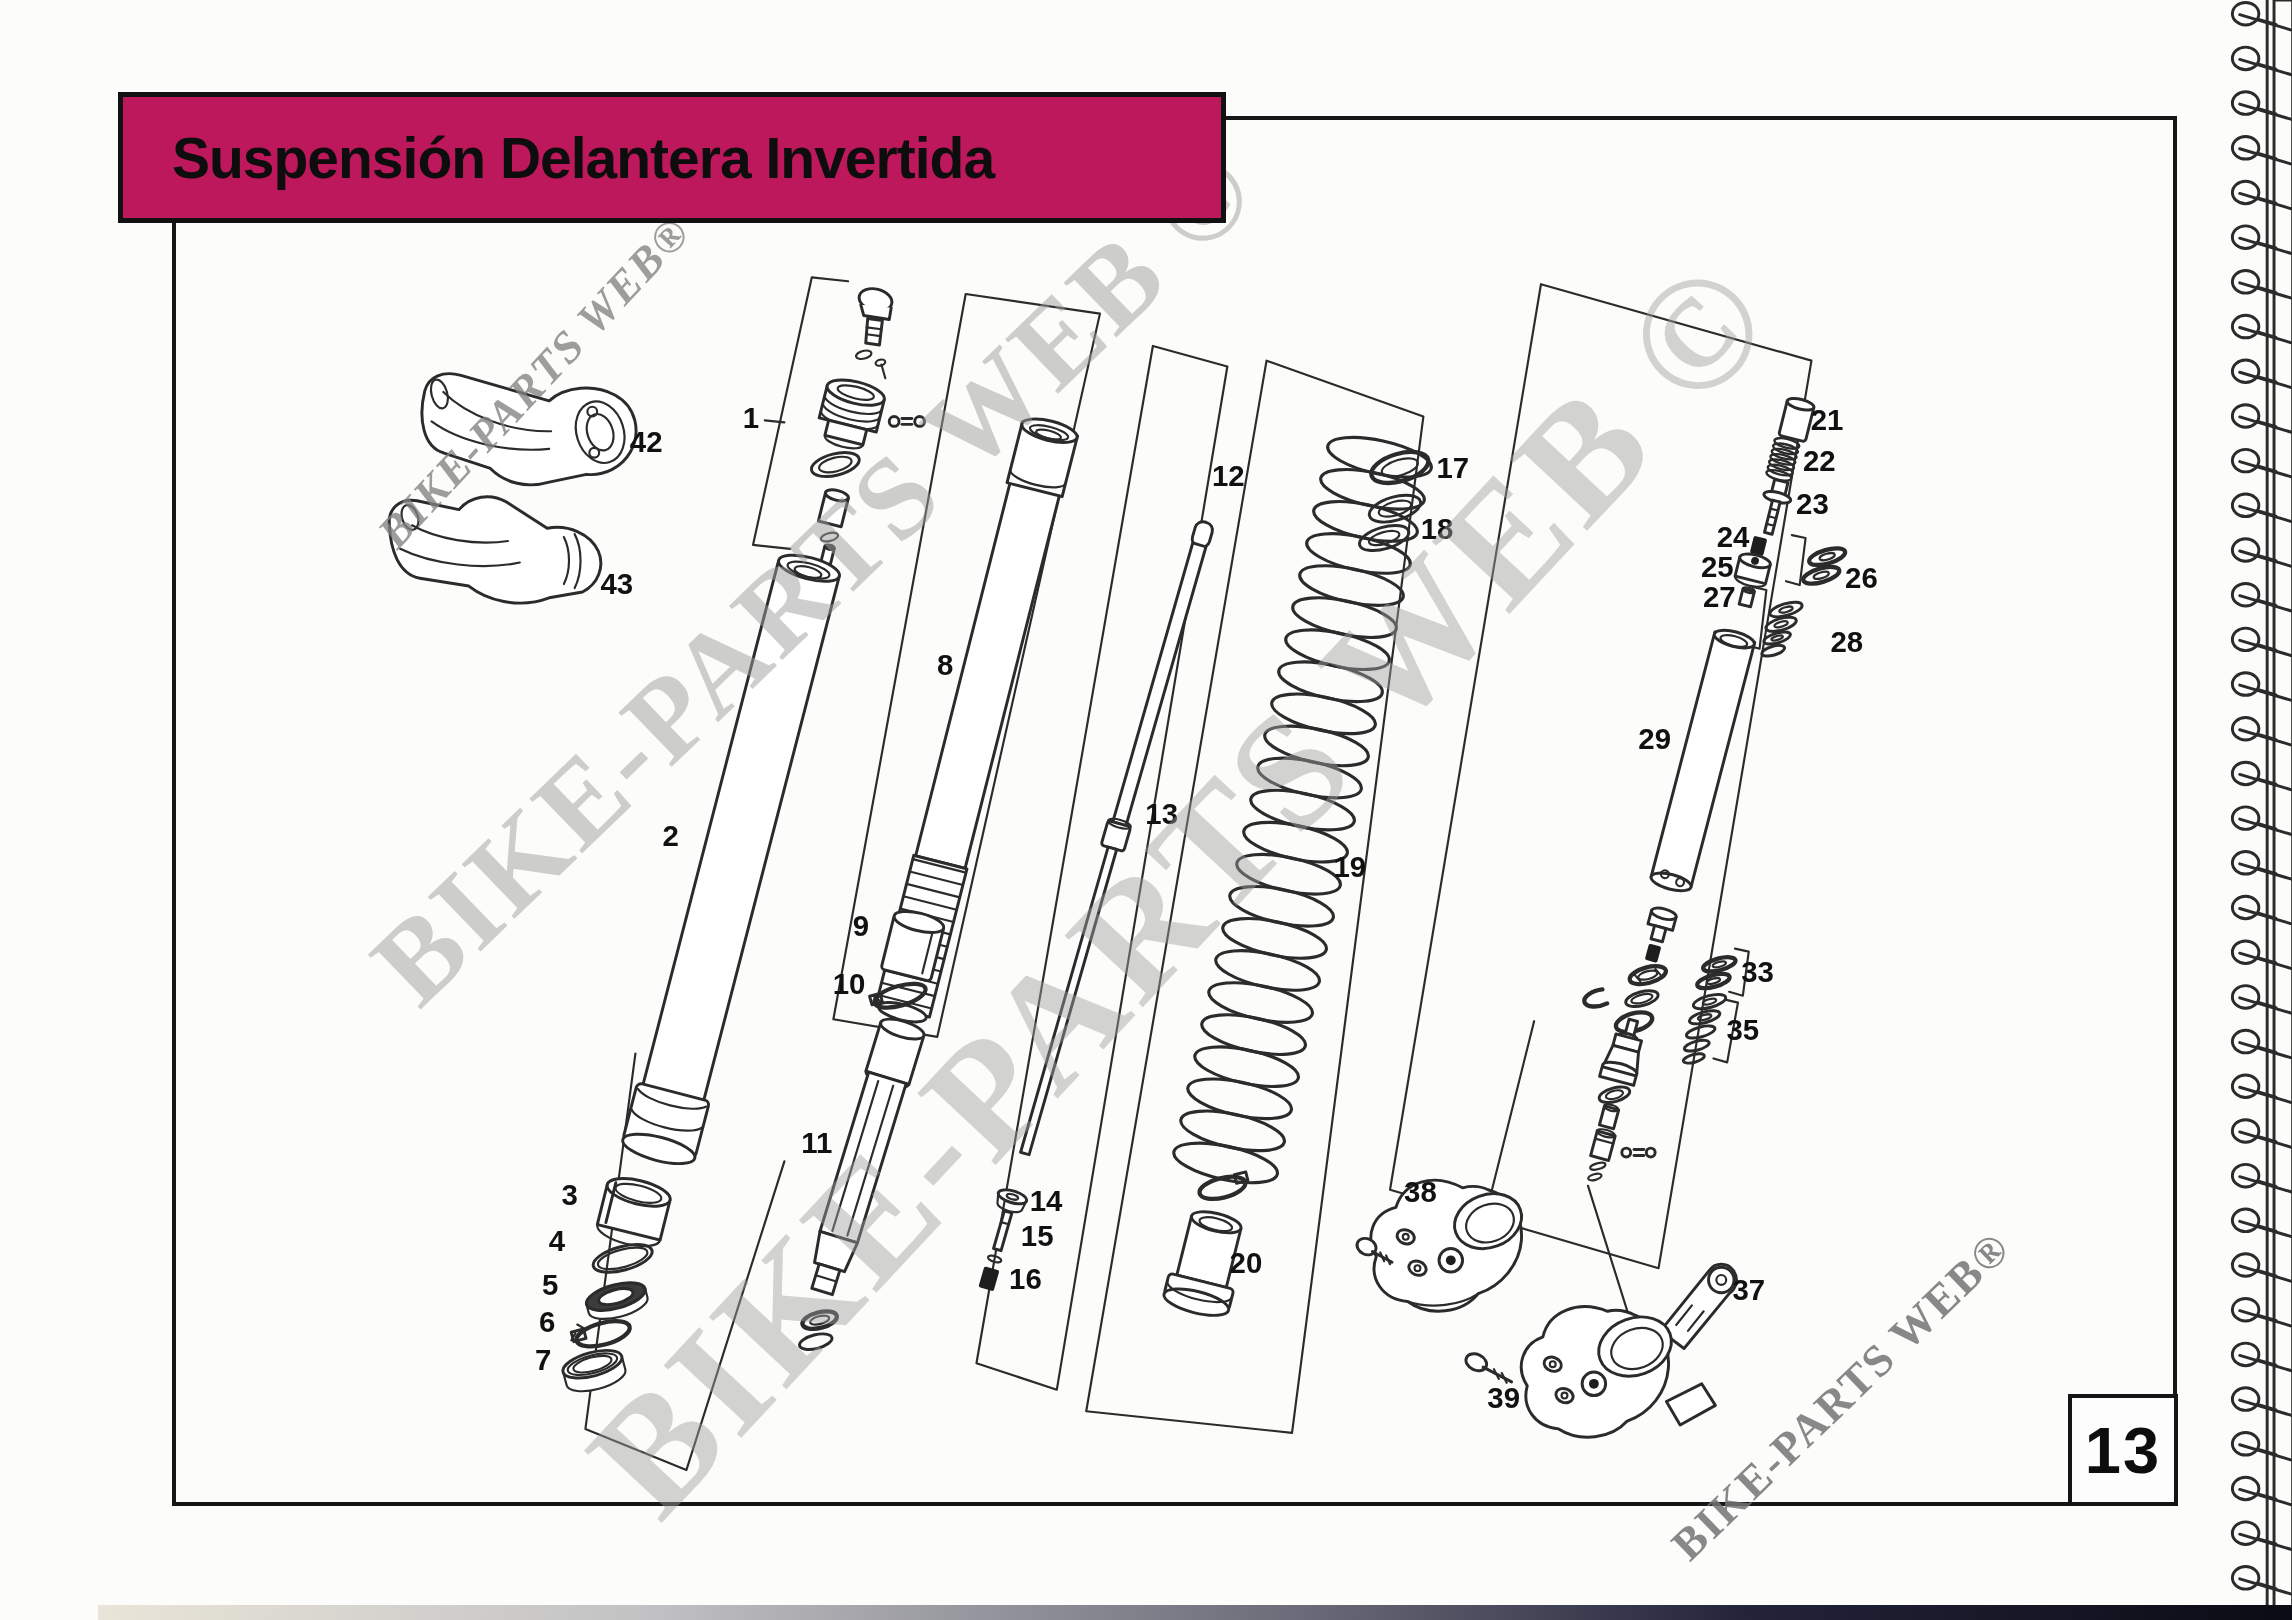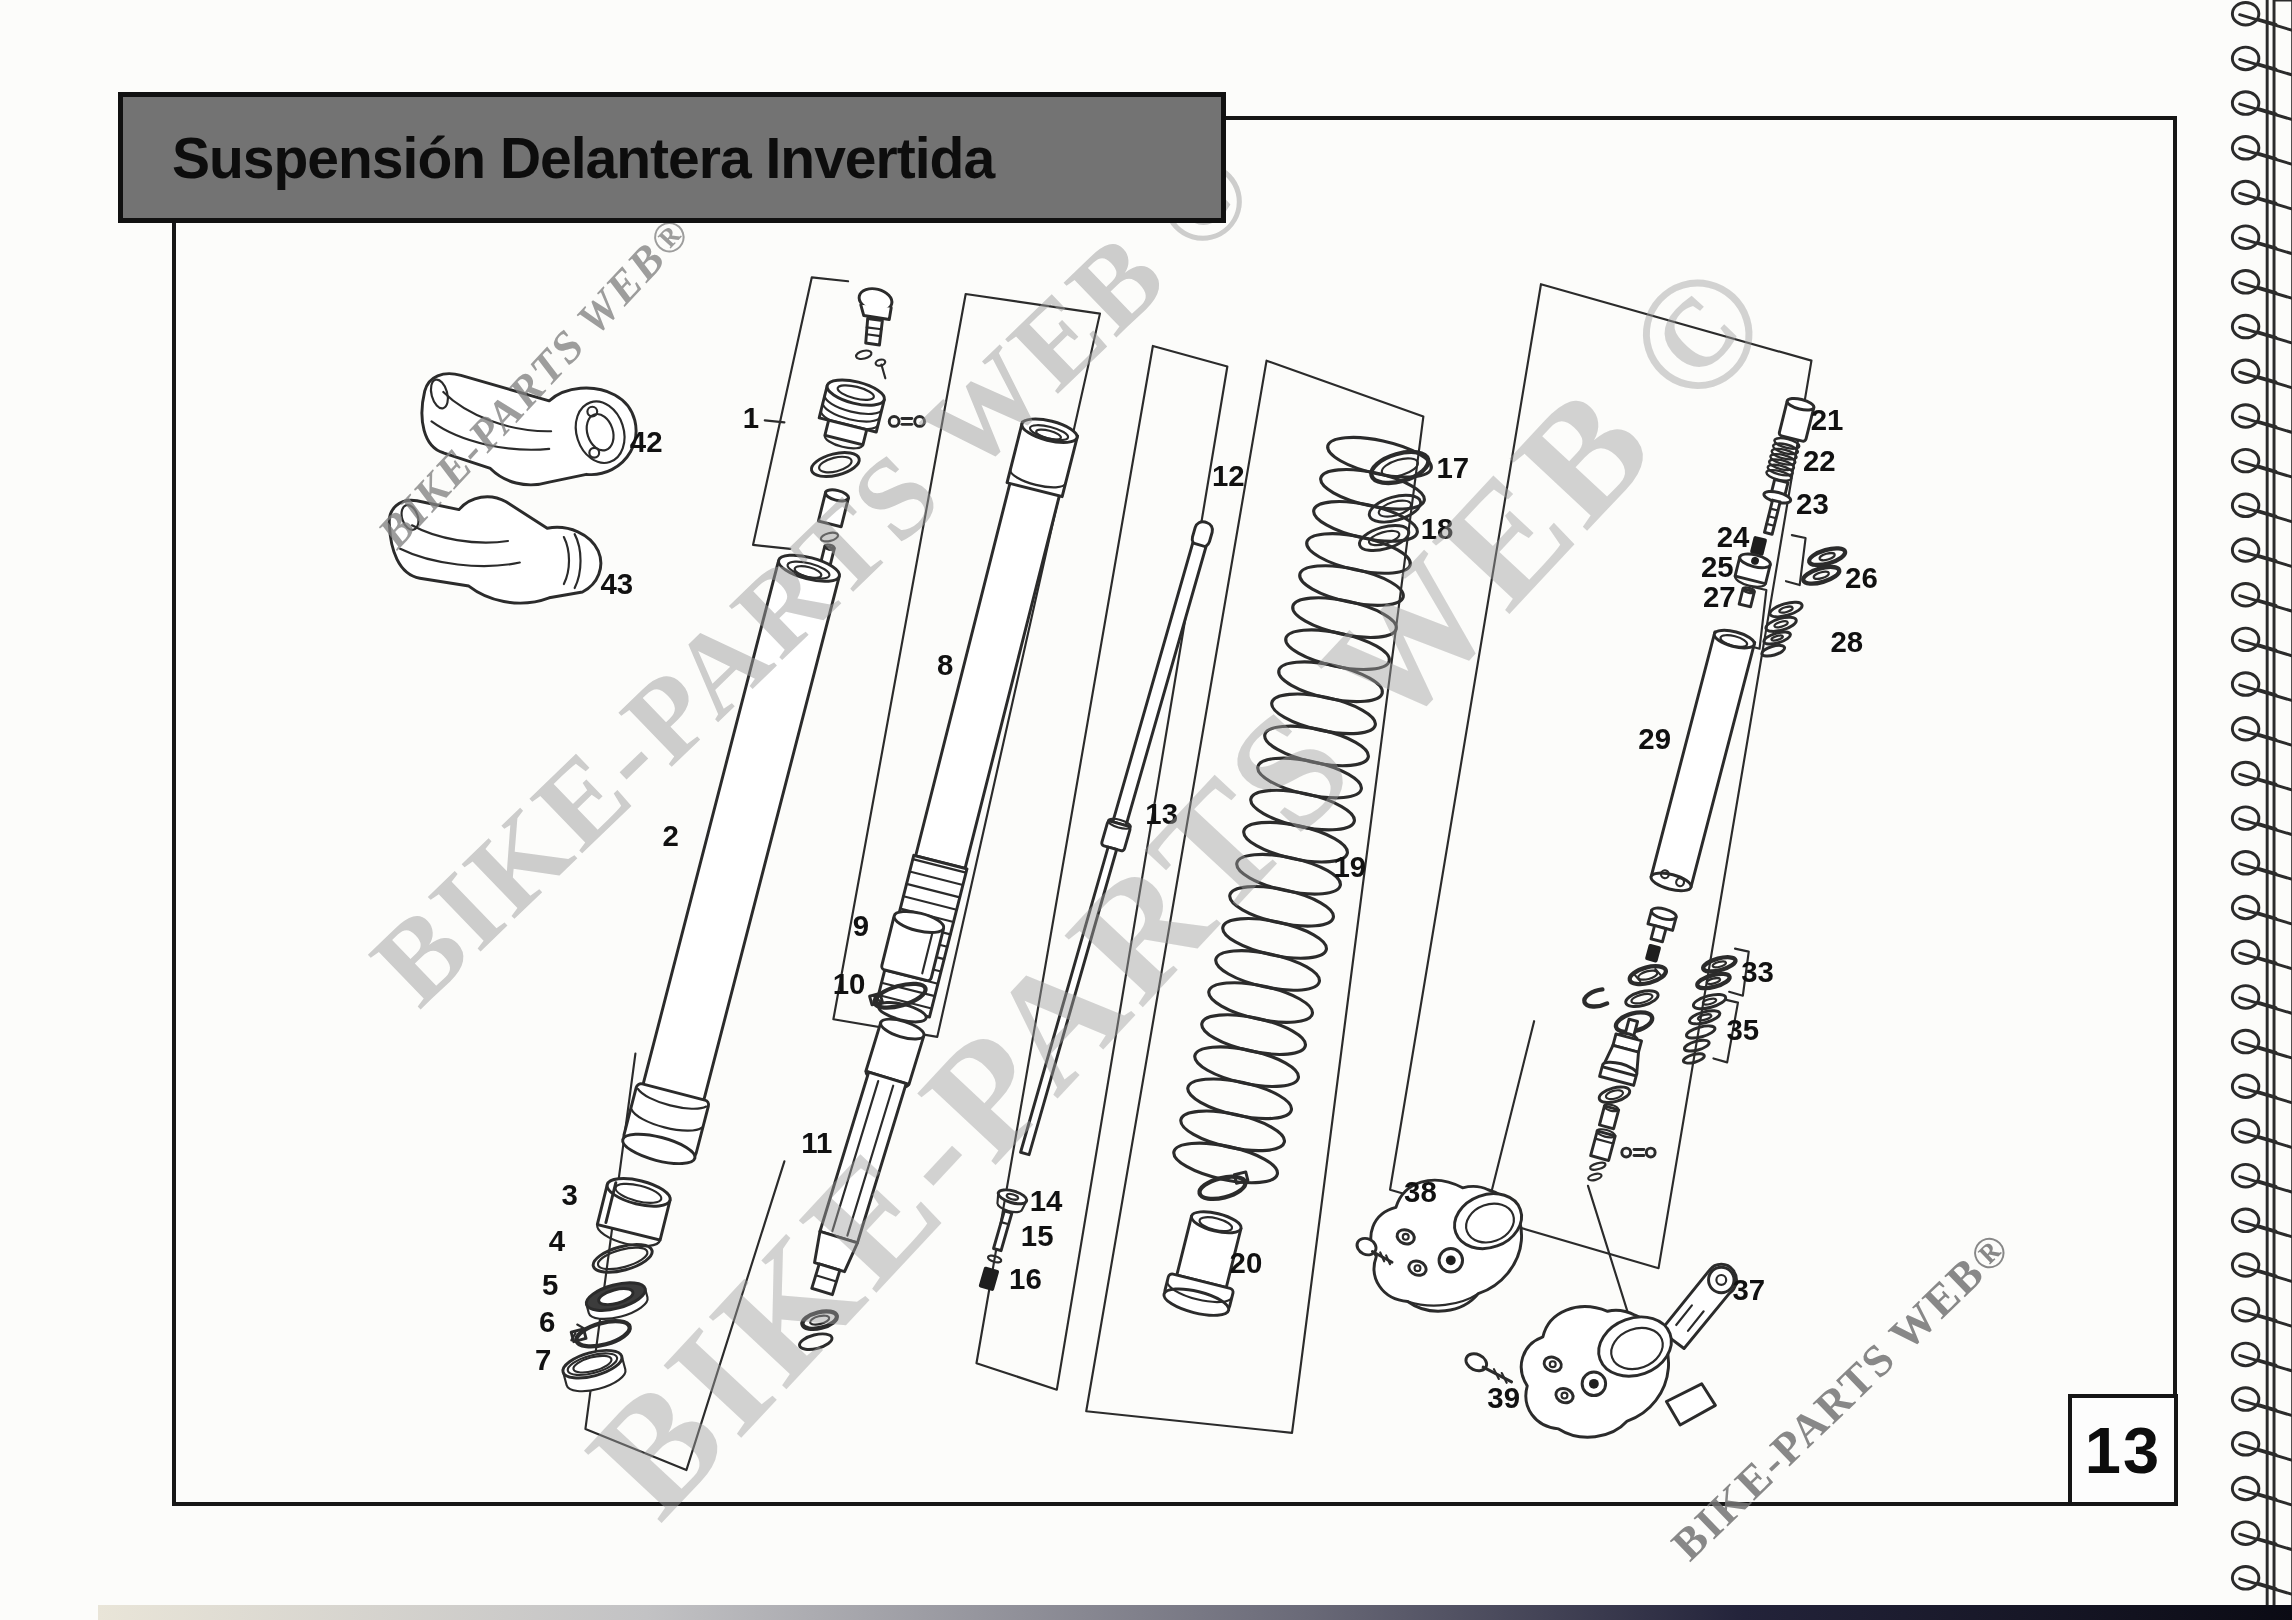--- a/index.html
+++ b/index.html
@@ -27,21 +27,21 @@
   .wm-small-tl{left:534px;top:382px;font-size:45px;color:rgba(130,130,130,.78);
       transform:translate(-50%,-50%) rotate(-47deg);letter-spacing:2px;font-style:italic;}
   .wm-large-1{left:814px;top:576px;font-size:116px;color:rgba(158,158,158,.5);
       transform:translate(-50%,-50%) rotate(-44deg);letter-spacing:3.9px;}
   .wm-large-2{left:1181px;top:887px;font-size:162px;color:rgba(160,160,160,.45);
       transform:translate(-50%,-50%) rotate(-47deg);letter-spacing:5.9px;}
   .wm-small-br{left:1841px;top:1396px;font-size:45px;color:rgba(115,115,115,.85);
       transform:translate(-50%,-50%) rotate(-44deg);letter-spacing:2px;}
   
   .title-box{position:absolute;left:118px;top:92px;width:1108px;height:131px;
-      border:5.9px solid #111;background:#737373;z-index:4;display:flex;align-items:center;
+      border:5.9px solid #111;background:#be185d;z-index:4;display:flex;align-items:center;
       box-sizing:border-box;}
   .title-box span{font-size:57px;font-weight:bold;color:#0d0d0d;padding-left:49px;
       letter-spacing:-1px;}
   
   .pn-box{position:absolute;left:2068px;top:1394px;width:110px;height:112px;
       border:4.9px solid #151515;background:#fdfdfd;z-index:4;display:flex;
       align-items:center;justify-content:center;box-sizing:border-box;}
   .pn-box span{font-size:65px;font-weight:bold;color:#0d0d0d;letter-spacing:2px;}
   
   .bottom-strip{position:absolute;left:98px;top:1605px;width:2195px;height:15.7px;z-index:5;

